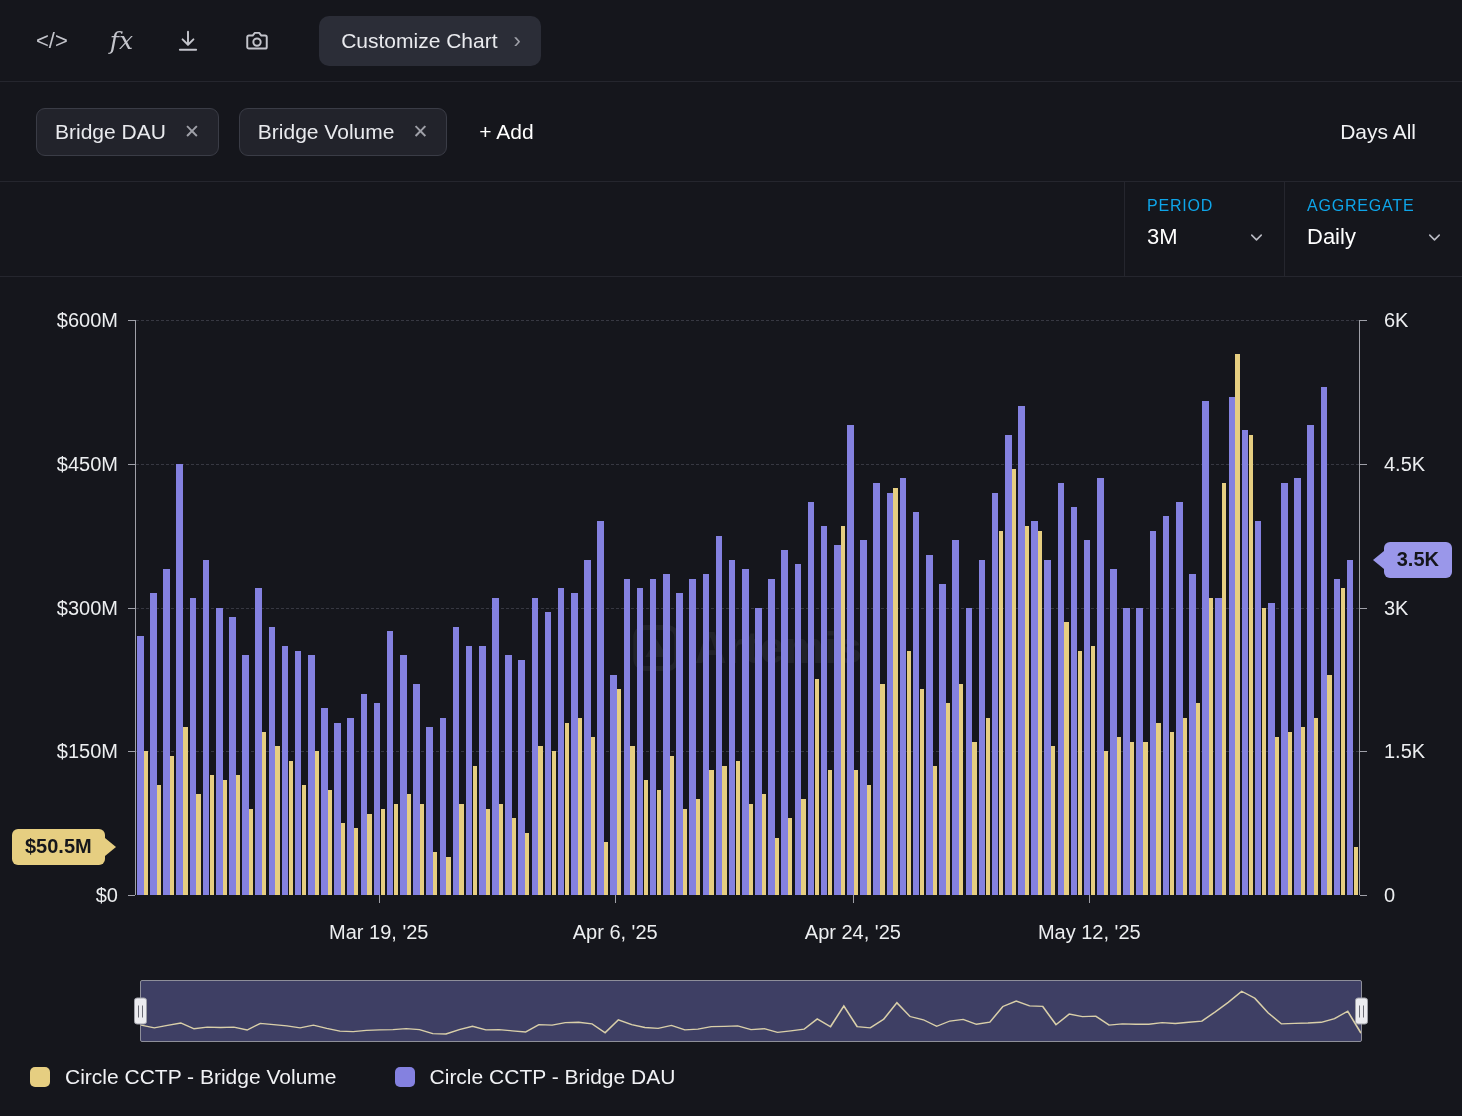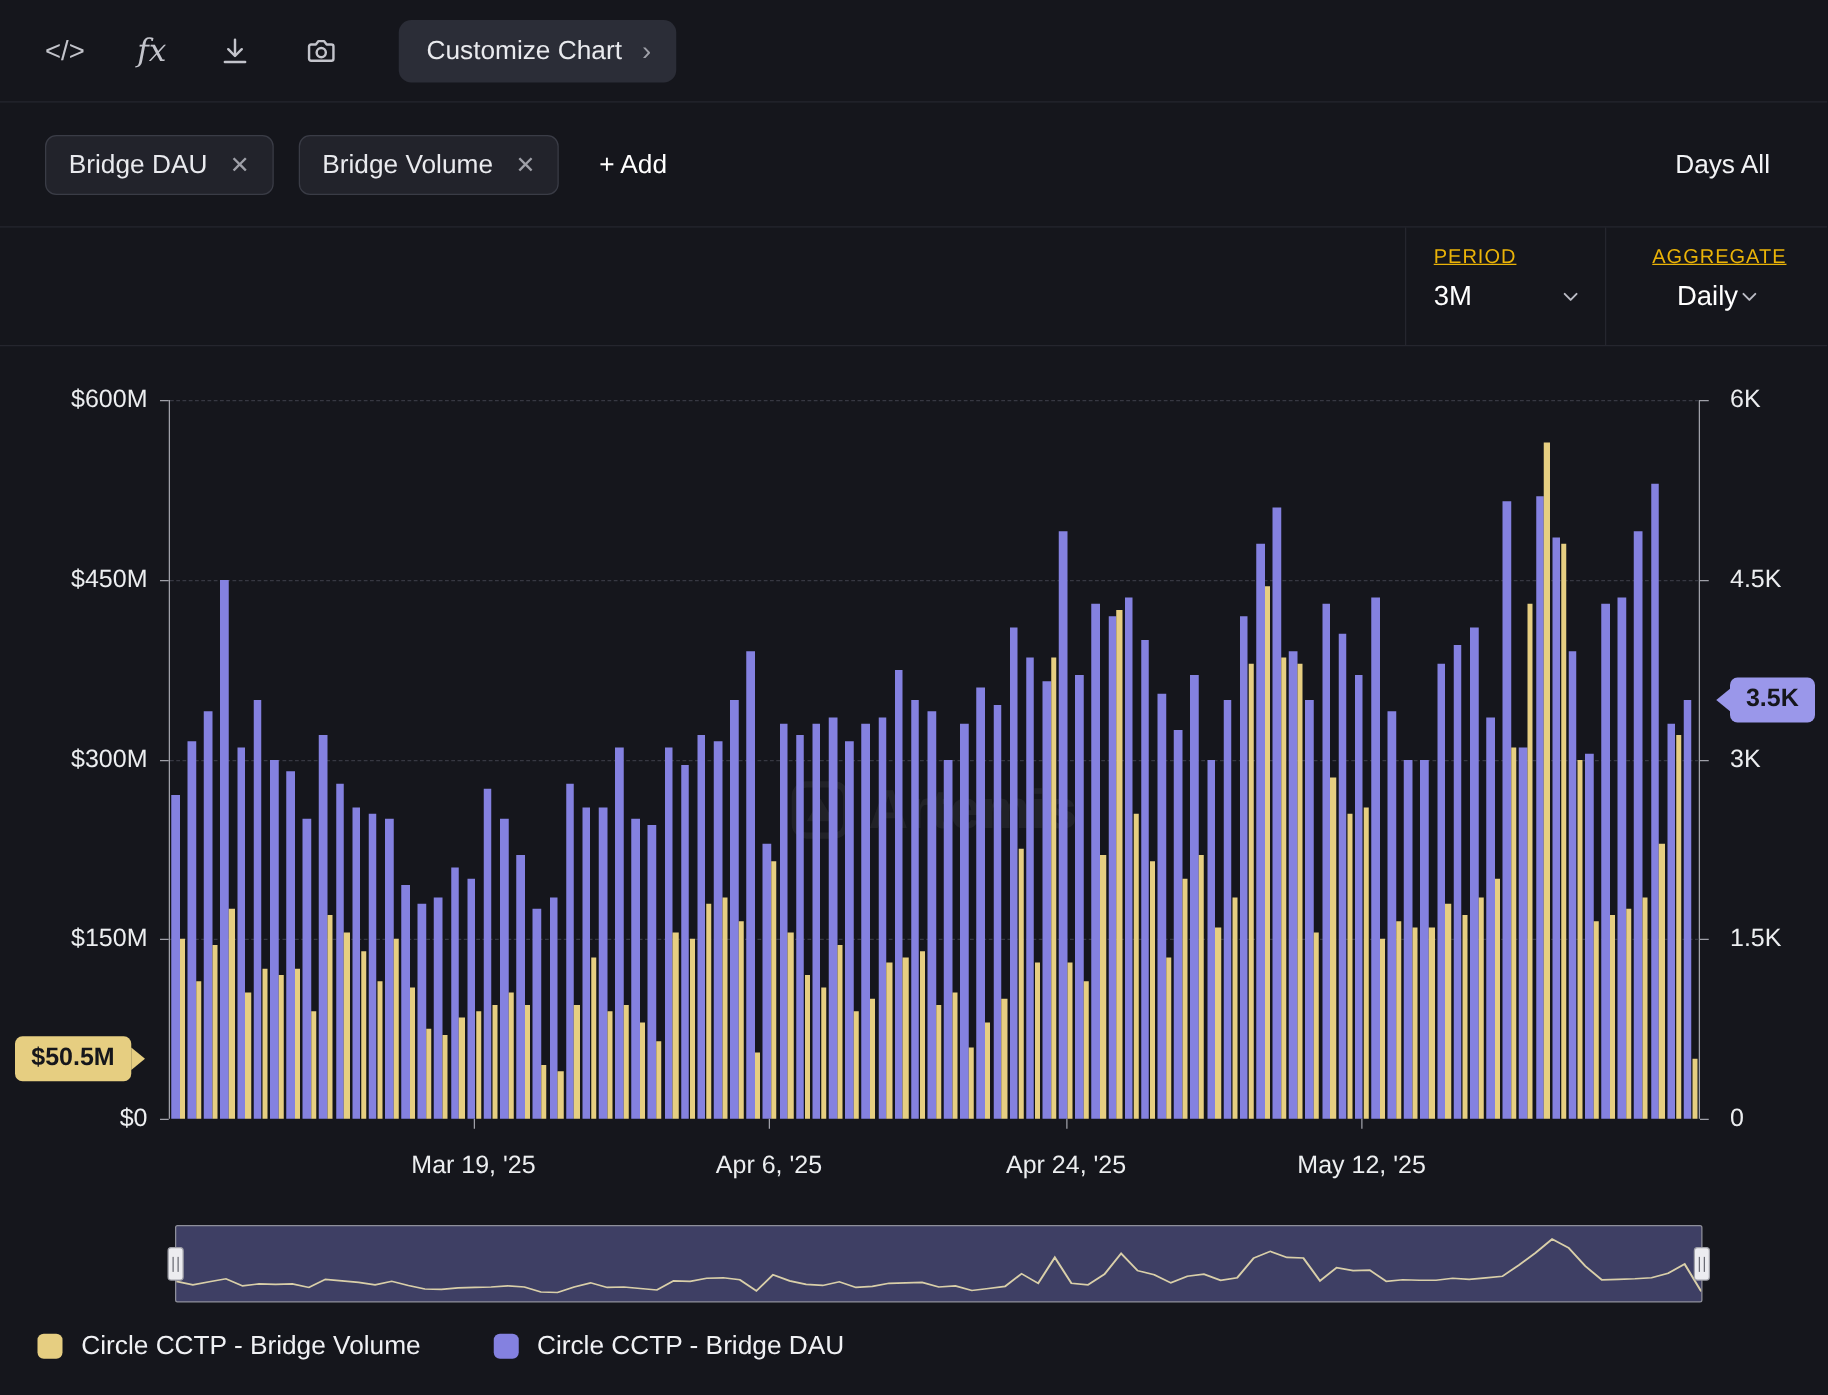--- a/index.html
+++ b/index.html
@@ -40,22 +40,22 @@
   }
   .chip .x { color:#9fa0a8; font-size:19px; cursor:pointer; }
   .add-btn { background:none; border:0; color:#fff; font-size:21px; font-family:inherit; margin-left:12px; cursor:pointer; }
   .clear { margin-left:auto; font-size:21px; color:#f2f3f5; cursor:pointer; }
 
   
   .controls-row { height:95px; display:flex; justify-content:flex-end; border-bottom:1px solid #25262e; }
   .control { border-left:1px solid #25262e; padding:15px 18px 0 22px; display:flex; flex-direction:column; gap:9px; }
   .control.period { width:160px; }
   .control.sma { width:158px; }
-  .control.aggregate { width:178px;align-items:center; }
-  .control .lbl { font-size:16px; color:#eab308; letter-spacing:.8px;text-decoration:underline; }
+  .control.aggregate { width:178px; }
+  .control .lbl { font-size:16px; color:#0ea5e9; letter-spacing:.8px; }
   .control .val { font-size:22px; color:#fff; display:flex; align-items:center; justify-content:space-between; cursor:pointer; }
   .control .val svg { stroke:#b9bac3; }
 
   
   .chart-section { position:relative; height:690px; }
   .plot {
     position:absolute; left:135px; top:43px; width:1225px; height:575px;
     border-left:1px solid #9fa0a8; border-right:1px solid #9fa0a8;
   }
   .gridline { position:absolute; left:0; right:0; height:0; border-top:1px dashed #373842; }

